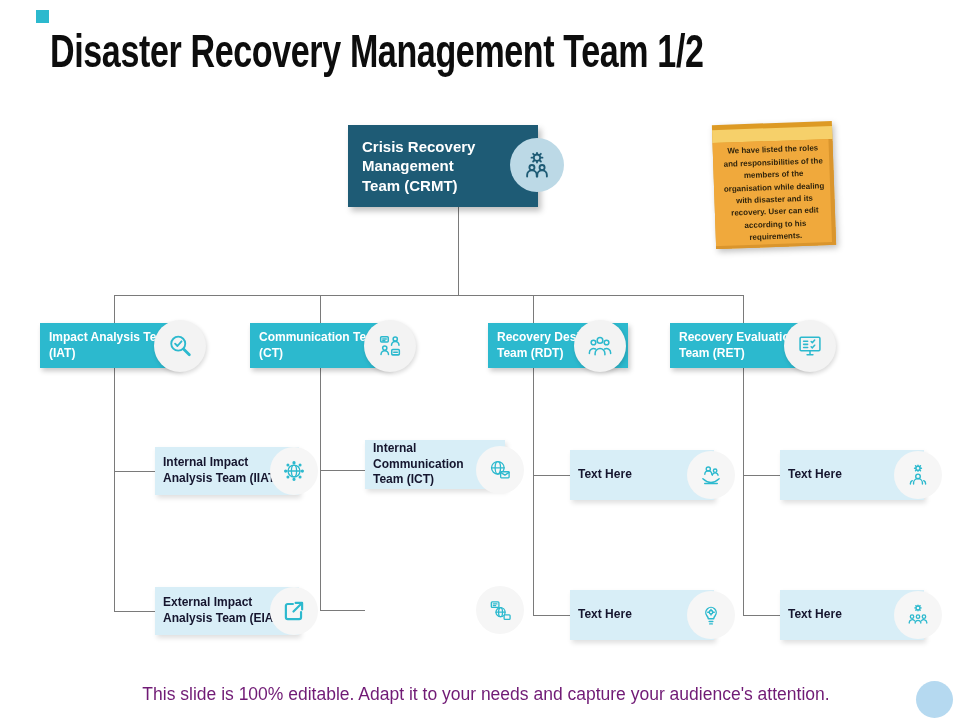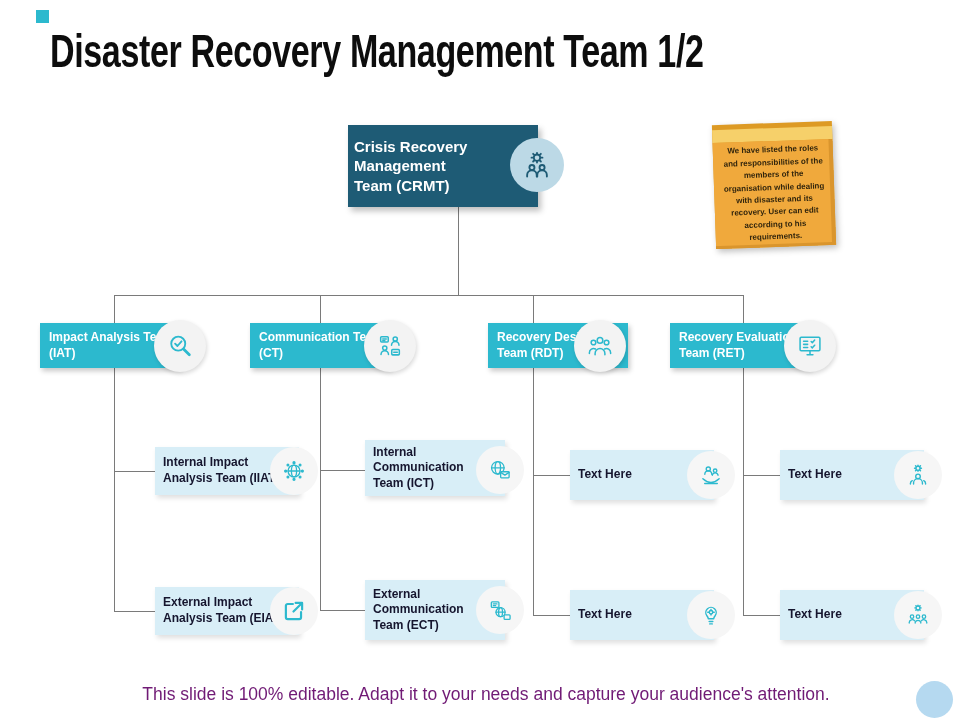--- a/index.html
+++ b/index.html
@@ -8,21 +8,21 @@
   
   .title-accent{position:absolute;left:36px;top:10px;width:13px;height:13px;background:#2CB9CE;}
   .title{position:absolute;left:50px;top:24px;margin:0;font-size:46px;font-weight:bold;color:#0d0d0d;
          white-space:nowrap;letter-spacing:-0.5px;transform:scaleX(0.74);transform-origin:0 50%;}
   
   .line{position:absolute;background:#7a7a7a;z-index:1;}
   .line.h{height:1px;} .line.v{width:1px;}
   
   .node{position:absolute;box-sizing:border-box;display:flex;align-items:center;z-index:2;}
   .root-node{left:348px;top:125px;width:190px;height:82px;background:#1E5B75;color:#fff;
-             padding-left:6px;box-shadow:3px 4px 6px rgba(0,0,0,.25);}
+             padding-left:14px;box-shadow:3px 4px 6px rgba(0,0,0,.25);}
   .root-node .node-label{font-size:15px;font-weight:bold;line-height:1.3;max-width:128px;}
   .l2-node{width:140px;height:45px;background:#2CB9CE;color:#fff;padding-left:9px;
            box-shadow:2px 3px 5px rgba(0,0,0,.22);}
   .l2-node .node-label{font-size:12px;font-weight:bold;line-height:1.3;max-width:128px;}
   .sub-node{background:#D8EEF7;color:#15152e;padding-left:8px;box-shadow:2px 3px 5px rgba(0,0,0,.13);}
   .sub-node .node-label{font-size:12px;font-weight:bold;line-height:1.3;}
   .sub-node .node-label.narrow{max-width:100px;}
   
   .icon-circle{position:absolute;border-radius:50%;display:flex;align-items:center;justify-content:center;z-index:3;}
   .root-icon{left:510px;top:138px;width:54px;height:54px;background:#BCD9E6;color:#1E5B75;}
@@ -166,36 +166,33 @@
     <span class="node-label" style="max-width:132px">External Impact Analysis Team (EIAT)</span>
   </div>
   <div class="icon-circle sub-icon" style="left:270px;top:587px">
     <svg width="26" height="26" viewBox="0 0 24 24" fill="none" stroke="currentColor" stroke-width="2" stroke-linecap="round" stroke-linejoin="round">
       <path d="M11 5.5H6.2a1.7 1.7 0 0 0-1.7 1.7v10.6a1.7 1.7 0 0 0 1.7 1.7h10.6a1.7 1.7 0 0 0 1.7-1.7V13"></path>
       <path d="M13.5 4.5h6v6"></path>
         <path d="M19.2 4.8 11.5 12.5"></path>
     </svg>
   </div>
 
-  <div class="node sub-node" style="left:365px;top:440px;width:140px;height:56px">
+  <div class="node sub-node" style="left:365px;top:440px;width:140px;height:49px">
     <span class="node-label narrow">Internal Communication Team (ICT)</span>
   </div>
   <div class="icon-circle sub-icon" style="left:476px;top:446px">
     <svg width="26" height="26" viewBox="0 0 24 24" fill="none" stroke="currentColor" stroke-width="1.2" stroke-linecap="round" stroke-linejoin="round">
       <circle cx="10" cy="10" r="5.8"></circle>
         <ellipse cx="10" cy="10" rx="2.5" ry="5.8"></ellipse>
         <path d="M4.2 10h11.6"></path>
       <rect x="12.6" y="13.6" width="7.8" height="5.6" rx="0.7" fill="#f6f6f6"></rect>
       <path d="M12.6 14.2l3.9 2.5 3.9-2.5"></path>
     </svg>
   </div>
 
-  <div class="node sub-node" style="left:365px;top:580px;width:140px;height:60px">
-    <span class="node-label narrow">External Communication Team (ECT)</span>
-  </div>
   <div class="icon-circle sub-icon" style="left:476px;top:586px">
     <svg width="26" height="26" viewBox="0 0 24 24" fill="none" stroke="currentColor" stroke-width="1.2" stroke-linecap="round" stroke-linejoin="round">
       <rect x="4" y="4.5" width="7" height="5" rx="0.8"></rect>
         <path d="M5.8 6.4h3.4M5.8 7.9h2.2"></path>
       <circle cx="12.5" cy="14" r="4.2"></circle>
         <ellipse cx="12.5" cy="14" rx="1.8" ry="4.2"></ellipse>
         <path d="M8.3 14h8.4"></path>
       <rect x="15.8" y="16.5" width="5.5" height="4.2" rx="0.8" fill="#f6f6f6"></rect>
     </svg>
   </div>

